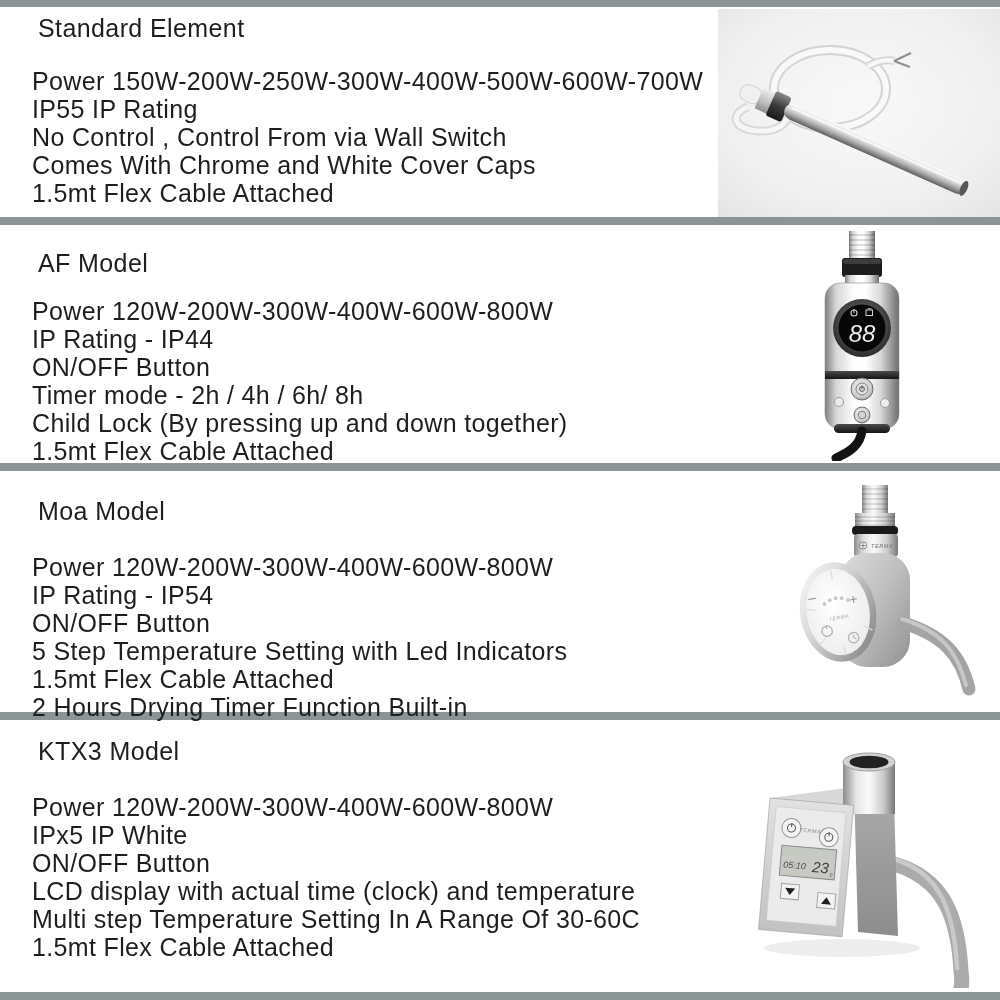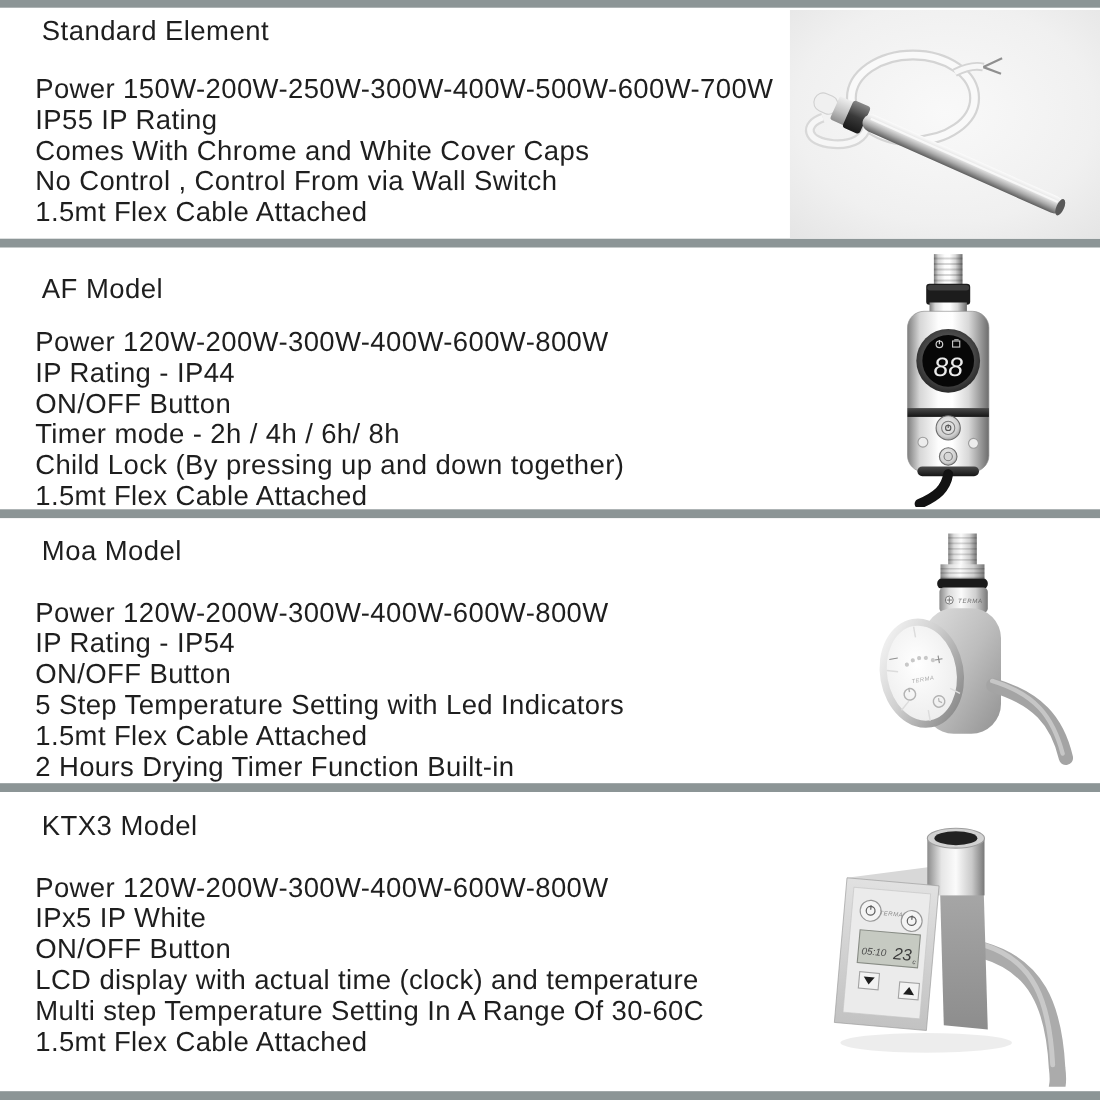--- a/index.html
+++ b/index.html
@@ -30,22 +30,22 @@
   <div class="divider" style="top:217px;height:8px"></div>
   <div class="divider" style="top:463px;height:8px"></div>
   <div class="divider" style="top:712px;height:8px"></div>
   <div class="divider" style="top:992px;height:8px"></div>
 
   <section class="section" style="top:7px;height:210px">
     <h2 class="title" style="padding-top:7px">Standard Element</h2>
     <div class="specs" style="margin-top:25px">
       <div class="spec">Power 150W-200W-250W-300W-400W-500W-600W-700W</div>
       <div class="spec">IP55 IP Rating</div>
+      <div class="spec">No Control , Control From via Wall Switch</div>
       <div class="spec">Comes With Chrome and White Cover Caps</div>
-      <div class="spec">No Control , Control From via Wall Switch</div>
       <div class="spec">1.5mt Flex Cable Attached</div>
     </div>
   </section>
 
   <div class="photo" style="left:718px;top:9px;width:282px;height:208px">
     <svg width="282" height="208" viewBox="0 0 282 208">
       <defs>
         <radialGradient id="s1bg" cx="50%" cy="45%" r="78%">
           <stop offset="0%" stop-color="#f9f9f9"></stop>
             <stop offset="62%" stop-color="#f0f0f0"></stop>
@@ -166,21 +166,21 @@
       <circle cx="73" cy="172" r="4.5" fill="#ececec" stroke="#9b9b9b"></circle>
       <g>
         <circle cx="50" cy="184" r="8" fill="url(#s2btn)" stroke="#6e6e6e"></circle>
         <circle cx="50" cy="184" r="3.8" fill="#d6d6d6" stroke="#7c7c7c"></circle>
       </g>
       <rect x="22" y="193" width="56" height="9" rx="4.5" fill="url(#s2band)"></rect>
       <path d="M50,200 C48,213 40,220 24,227" fill="none" stroke="#121212" stroke-width="9" stroke-linecap="round"></path>
     </svg>
   </div>
 
-  <section class="section" style="top:471px;height:241px">
+  <section class="section" style="top:481px;height:241px">
     <h2 class="title" style="padding-top:16px">Moa Model</h2>
     <div class="specs" style="margin-top:28px">
       <div class="spec">Power 120W-200W-300W-400W-600W-800W</div>
       <div class="spec">IP Rating - IP54</div>
       <div class="spec">ON/OFF Button</div>
       <div class="spec">5 Step Temperature Setting with Led Indicators</div>
       <div class="spec">1.5mt Flex Cable Attached</div>
       <div class="spec">2 Hours Drying Timer Function Built-in</div>
     </div>
   </section>

